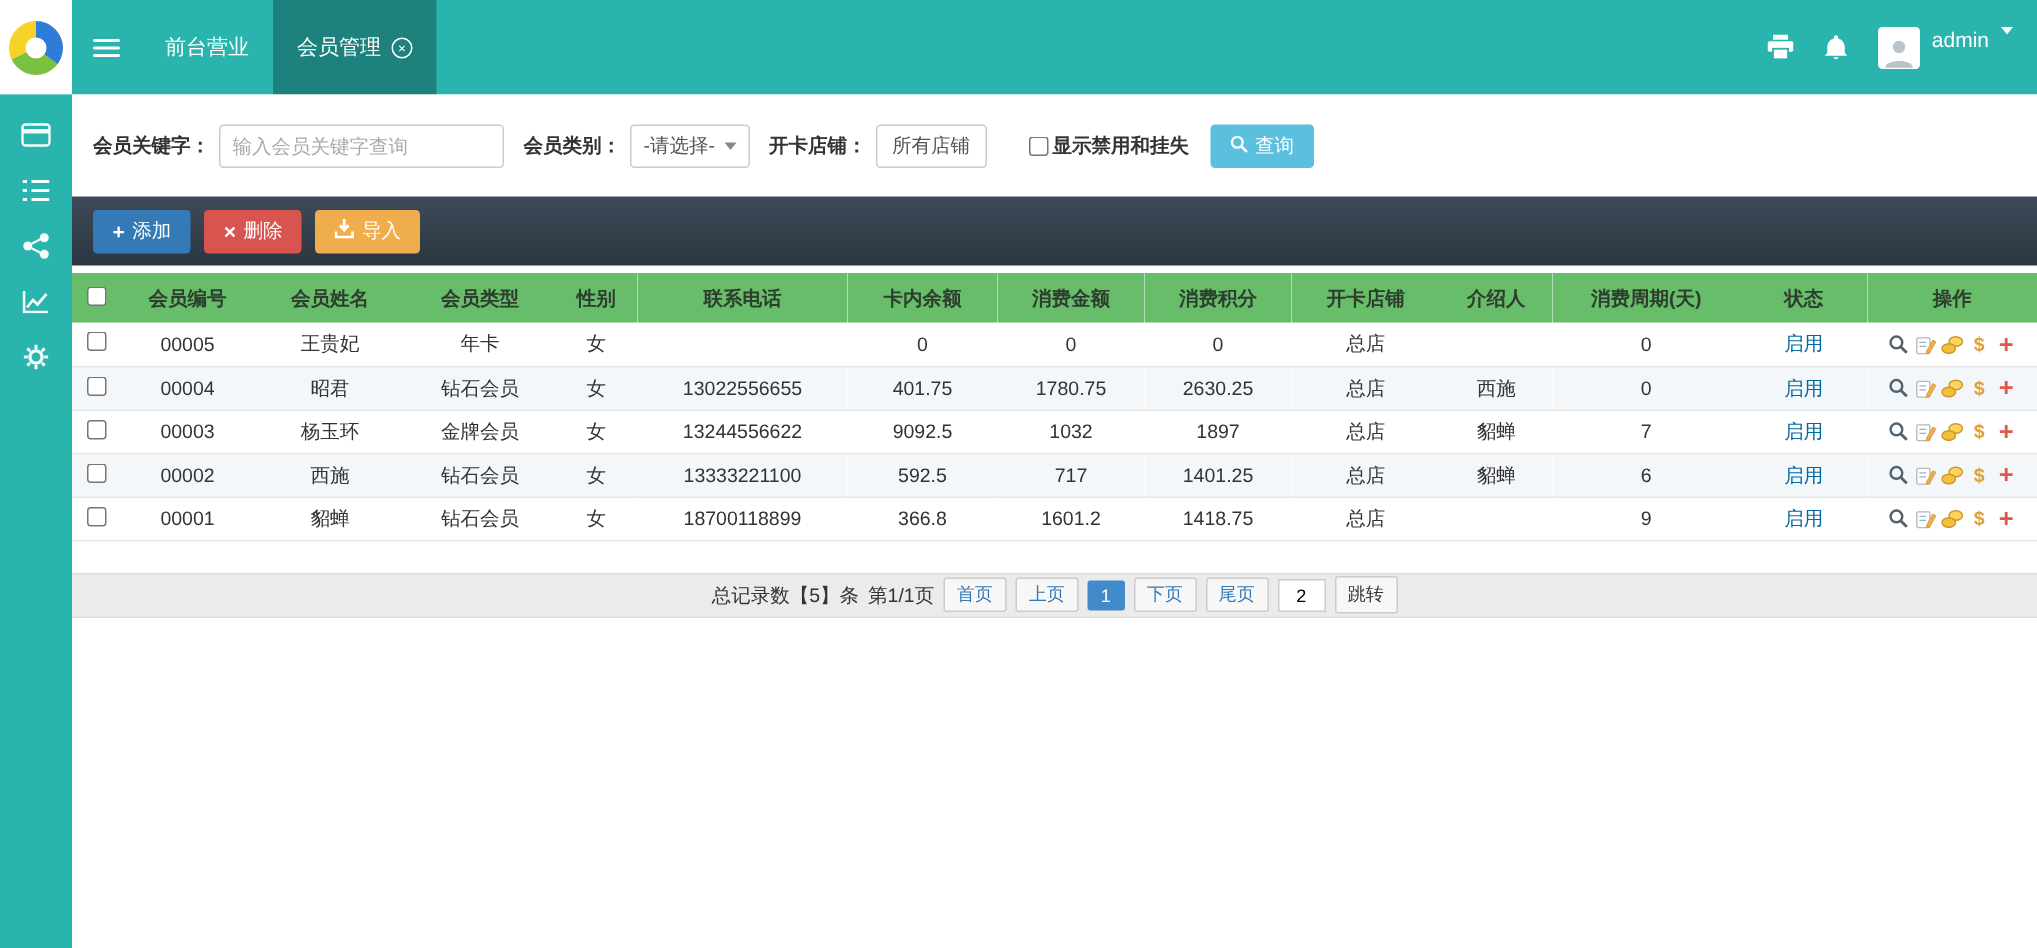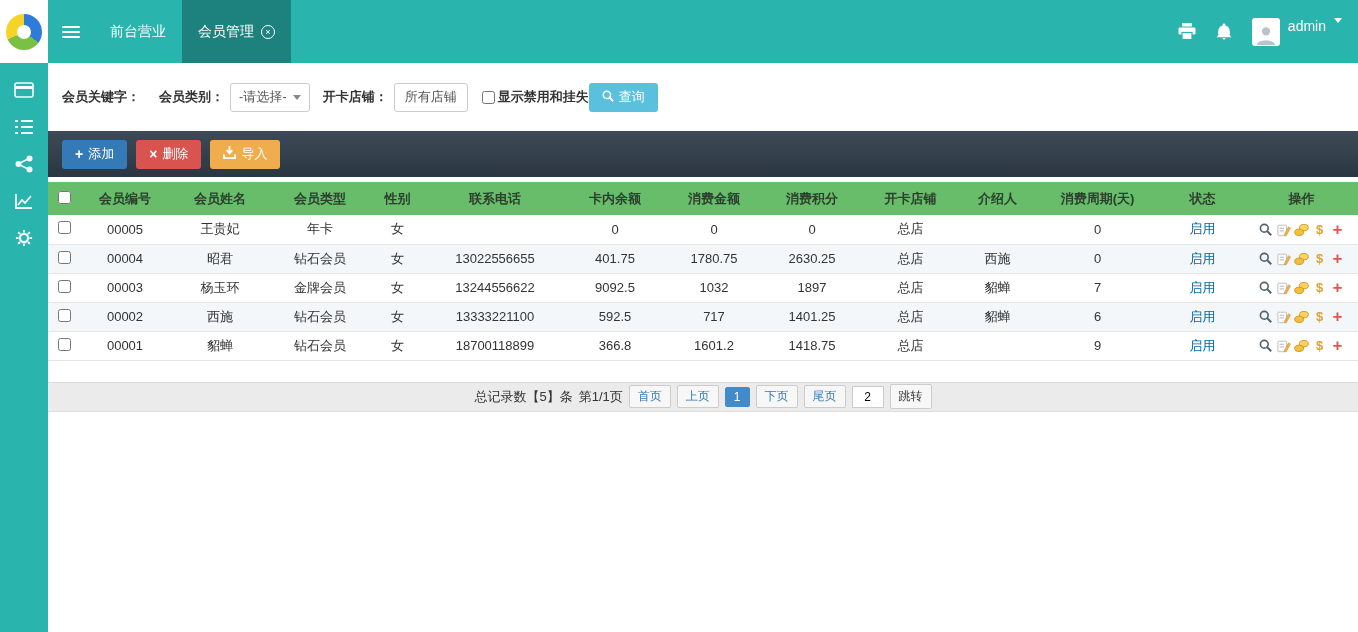--- a/index.html
+++ b/index.html
@@ -33,24 +33,24 @@
 
 
 .filterbar{height:68px;display:flex;align-items:center;padding:0 14px}
 .flabel{font-weight:bold;color:#333;margin-right:6px;white-space:nowrap}
 .gap-l{margin-left:13px}
 .keyword-input{width:190px;height:29px;border:1px solid #ccc;border-radius:3px;padding:0 8px;font-size:13px;color:#333;outline:none}
 .keyword-input::placeholder{color:#aaa}
 .select-box{min-width:70px;height:29px;border:1px solid #ccc;border-radius:3px;display:flex;align-items:center;justify-content:space-between;padding:0 8px;color:#555;cursor:pointer;background:#fff}
 .select-box .caret2{width:0;height:0;border-left:4px solid transparent;border-right:4px solid transparent;border-top:5px solid #888;margin-left:6px}
 .store-box{height:29px;border:1px solid #ccc;border-radius:3px;display:flex;align-items:center;padding:0 10px;color:#555;cursor:pointer;background:#fff}
-.chk-wrap{display:flex;align-items:center;margin-left:14px}
+.chk-wrap{display:flex;align-items:center;margin-left:28px}
 .chk-wrap label{font-weight:bold;margin-left:3px;cursor:pointer}
 .btn{border:none;border-radius:3px;color:#fff;font-size:13px;height:29px;padding:0 13px;display:inline-flex;align-items:center;gap:5px;cursor:pointer}
-.btn-search{background:#5bc0de;}
+.btn-search{background:#5bc0de;margin-left:14px}
 .bicon{font-weight:bold;font-size:14px;line-height:1}
 
 
 .toolbar{height:46px;background:linear-gradient(#3e4a57,#2b3642);display:flex;align-items:center;padding:0 14px;gap:9px}
 .btn-add{background:#337ab7}
 .btn-del{background:#d9534f}
 .btn-import{background:#f0ad4e}
 
 
 .table-wrap{margin-top:5px}
@@ -175,20 +175,21 @@
             </g>
           </svg>
       </span>
     </div>
   </div>
 
   <div class="main">
 
     <div class="filterbar">
       <span class="flabel">会员关键字：</span>
+      <input class="keyword-input" type="text" placeholder="输入会员关键字查询" style="">
       <span class="flabel gap-l">会员类别：</span>
       <div class="select-box">
         <span>-请选择-</span>
         <span class="caret2"></span>
       </div>
       <span class="flabel gap-l">开卡店铺：</span>
       <div class="store-box">
         <span>所有店铺</span>
       </div>
       <span class="chk-wrap">

